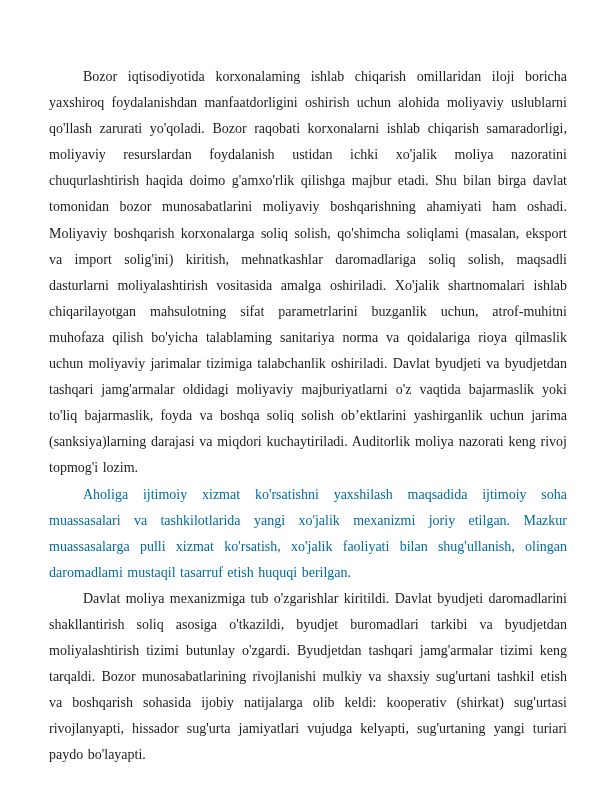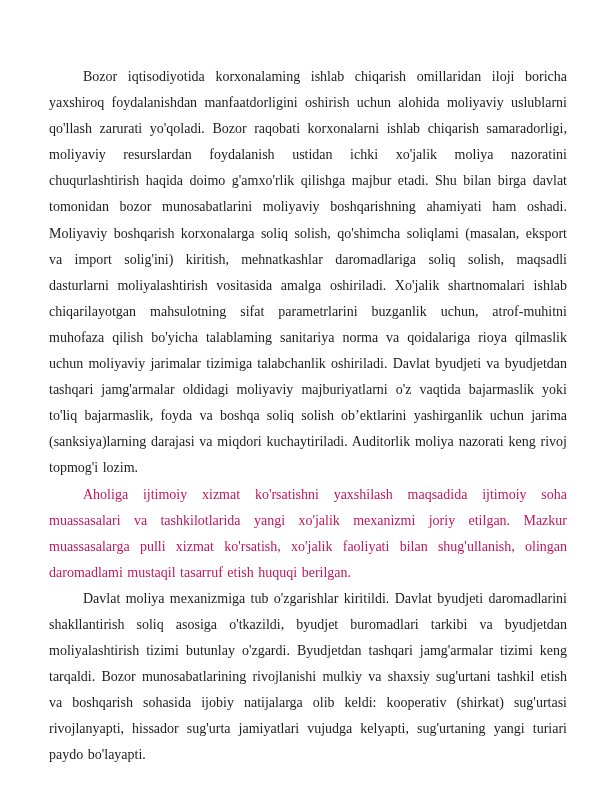--- a/index.html
+++ b/index.html
@@ -28,15 +28,15 @@
     text-align: justify;
     text-indent: 34px;
     word-spacing: 1px;
   }
 </style>
 </head>
 <body style="background: rgb(255, 255, 255);">
 
 <div class="page">
   <p style="color: rgb(28, 28, 28);">Bozor iqtisodiyotida korxonalaming ishlab chiqarish omillaridan iloji boricha yaxshiroq foydalanishdan manfaatdorligini oshirish uchun alohida moliyaviy uslublarni qo'llash zarurati yo'qoladi. Bozor raqobati korxonalarni ishlab chiqarish samaradorligi, moliyaviy resurslardan foydalanish ustidan ichki xo'jalik moliya nazoratini chuqurlashtirish haqida doimo g'amxo'rlik qilishga majbur etadi. Shu bilan birga davlat tomonidan bozor munosabatlarini moliyaviy boshqarishning ahamiyati ham oshadi. Moliyaviy boshqarish korxonalarga soliq solish, qo'shimcha soliqlami (masalan, eksport va import solig'ini) kiritish, mehnatkashlar daromadlariga soliq solish, maqsadli dasturlarni moliyalashtirish vositasida amalga oshiriladi. Xo'jalik shartnomalari ishlab chiqarilayotgan mahsulotning sifat parametrlarini buzganlik uchun, atrof-muhitni muhofaza qilish bo'yicha talablaming sanitariya norma va qoidalariga rioya qilmaslik uchun moliyaviy jarimalar tizimiga talabchanlik oshiriladi. Davlat byudjeti va byudjetdan tashqari jamg'armalar oldidagi moliyaviy majburiyatlarni o'z vaqtida bajarmaslik yoki to'liq bajarmaslik, foyda va boshqa soliq solish ob’ektlarini yashirganlik uchun jarima (sanksiya)larning darajasi va miqdori kuchaytiriladi. Auditorlik moliya nazorati keng rivoj topmog'i lozim.</p>
-  <p style="color: #be185d;">Aholiga ijtimoiy xizmat ko'rsatishni yaxshilash maqsadida ijtimoiy soha muassasalari va tashkilotlarida yangi xo'jalik mexanizmi joriy etilgan. Mazkur muassasalarga pulli xizmat ko'rsatish, xo'jalik faoliyati bilan shug'ullanish, olingan daromadlami mustaqil tasarruf etish huquqi berilgan.</p>
+  <p style="color: #0369a1;">Aholiga ijtimoiy xizmat ko'rsatishni yaxshilash maqsadida ijtimoiy soha muassasalari va tashkilotlarida yangi xo'jalik mexanizmi joriy etilgan. Mazkur muassasalarga pulli xizmat ko'rsatish, xo'jalik faoliyati bilan shug'ullanish, olingan daromadlami mustaqil tasarruf etish huquqi berilgan.</p>
   <p style="color: rgb(28, 28, 28);">Davlat moliya mexanizmiga tub o'zgarishlar kiritildi. Davlat byudjeti daromadlarini shakllantirish soliq asosiga o'tkazildi, byudjet buromadlari tarkibi va byudjetdan moliyalashtirish tizimi butunlay o'zgardi. Byudjetdan tashqari jamg'armalar tizimi keng tarqaldi. Bozor munosabatlarining rivojlanishi mulkiy va shaxsiy sug'urtani tashkil etish va boshqarish sohasida ijobiy natijalarga olib keldi: kooperativ (shirkat) sug'urtasi rivojlanyapti, hissador sug'urta jamiyatlari vujudga kelyapti, sug'urtaning yangi turiari paydo bo'layapti.</p>
 </div>
 
 </body></html>

